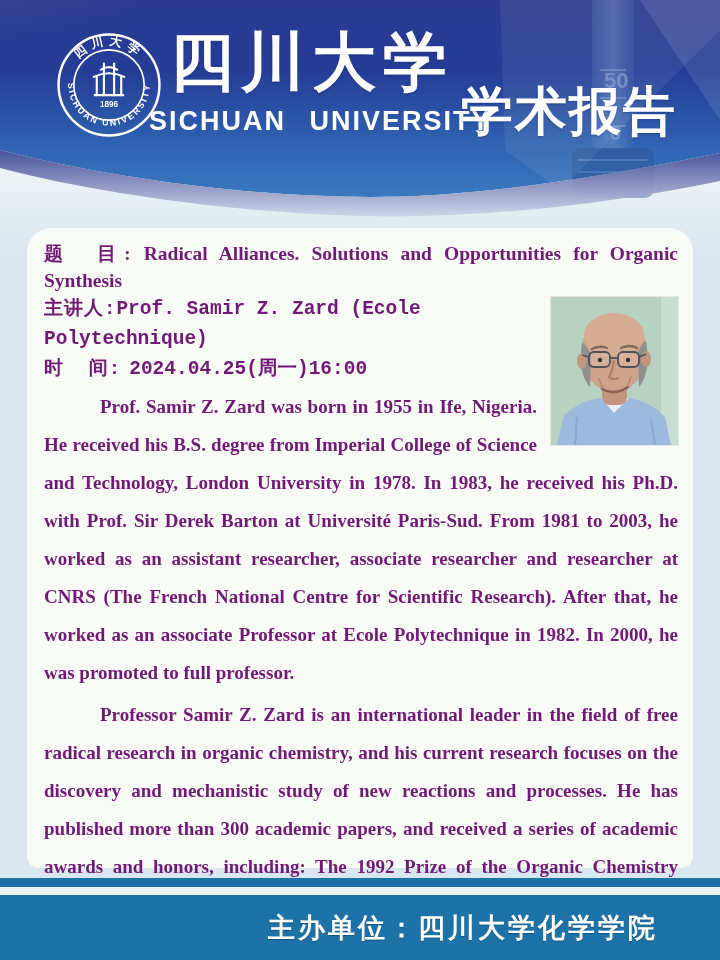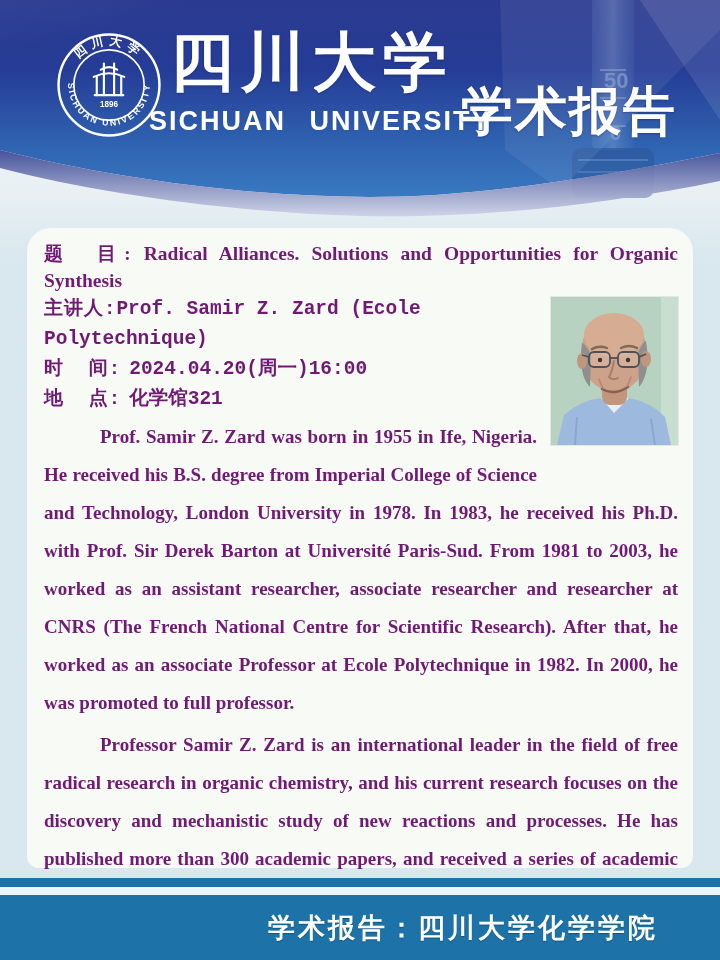--- a/index.html
+++ b/index.html
@@ -181,30 +181,27 @@
         <path d="M51,92 Q63,99 77,90" stroke="#8c5f50" stroke-width="2.6" fill="none" stroke-linecap="round"></path>
         <path d="M48,82 Q50,88 52,91 M80,80 Q78,86 76,89" stroke="#b5876d" stroke-width="1.6" fill="none" stroke-linecap="round"></path>
       </svg>
     </div>
 
     <div class="info-row">
       <span class="cn-label">主讲人:</span><span class="en-value">Prof. Samir Z. Zard (Ecole Polytechnique)</span>
     </div>
 
     <div class="info-row">
-      <span class="cn-label">时  间:</span><span class="en-value v-gap">2024.04.20(周一)16:00</span>
-    </div>
-
-    <div class="info-row">
-      <span class="cn-label">地  点:</span><span class="cn-value v-gap">化学馆321</span>
-    </div>
+      <span class="cn-label">时  间:</span><span class="en-value v-gap">2024.04.25(周一)16:00</span>
+    </div>
+
 
     <p class="bio">Prof. Samir Z. Zard was born in 1955 in Ife, Nigeria. He received his B.S. degree from Imperial College of Science and Technology, London University in 1978. In 1983, he received his Ph.D. with Prof. Sir Derek Barton at Université Paris-Sud. From 1981 to 2003, he worked as an assistant researcher, associate researcher and researcher at CNRS (The French National Centre for Scientific Research). After that, he worked as an associate Professor at Ecole Polytechnique in 1982. In 2000, he was promoted to full professor.</p>
     <p class="bio">Professor Samir Z. Zard is an international leader in the field of free radical research in organic chemistry, and his current research focuses on the discovery and mechanistic study of new reactions and processes. He has published more than 300 academic papers, and received a series of academic awards and honors, including: The 1992 Prize of the Organic Chemistry Division of the French Chemical Society, Japan Society for the Promotion of Science Fellow 2004, Silver Medal CNRS 2007, Fellow of the Royal Society of Chemistry, 2011; 1st Barton Lecturer in Creativity in Organic Synthesis (2012-Imperial College), etc.</p>
   </main>
 
   <div class="stripe-blue"></div>
   <div class="stripe-light"></div>
   <footer class="footer-band">
-    <span>学术报告：四川大学化学学院</span>
+    <span>主办单位：四川大学化学学院</span>
   </footer>
 
 </div>
 
 </body></html>

